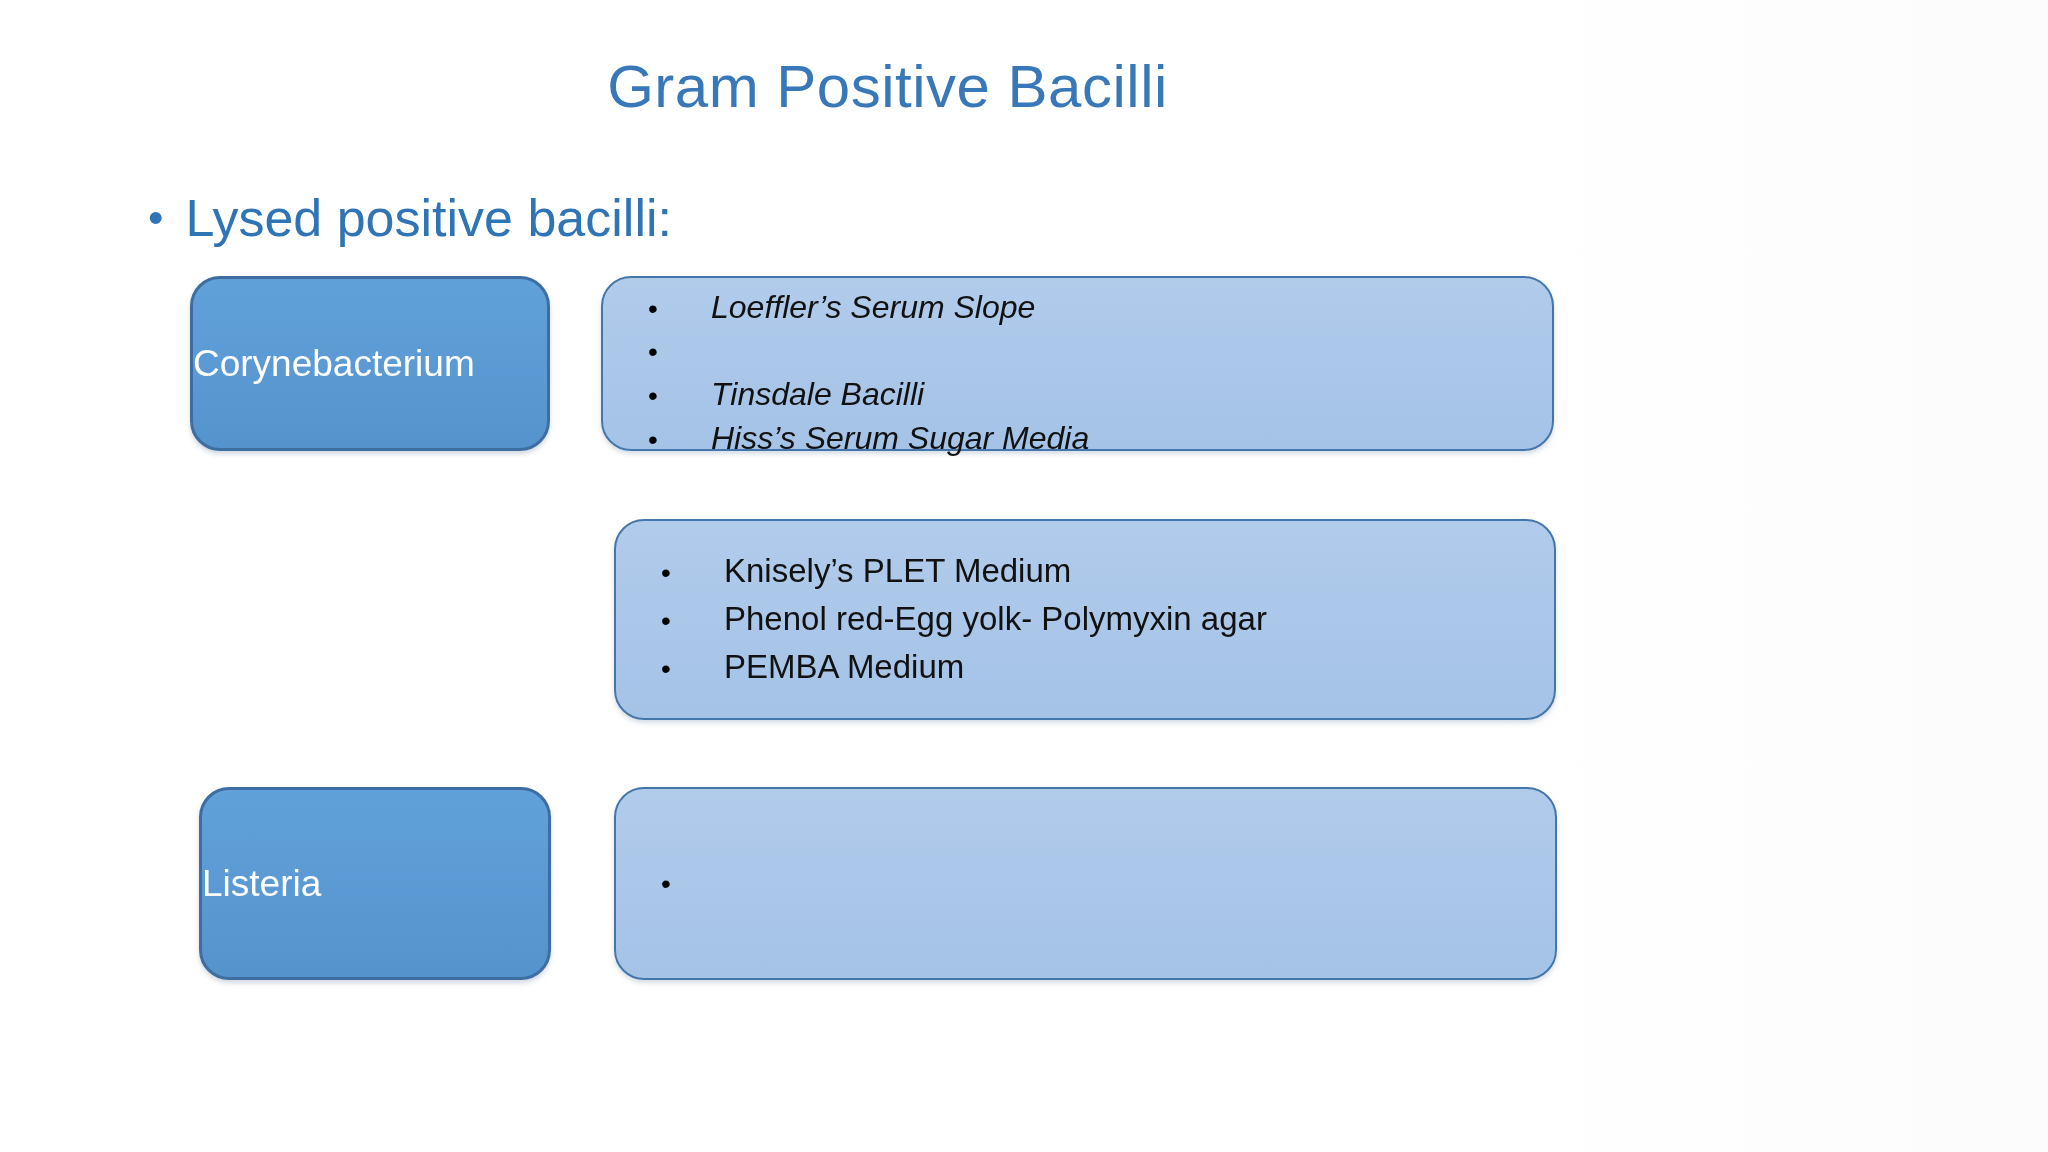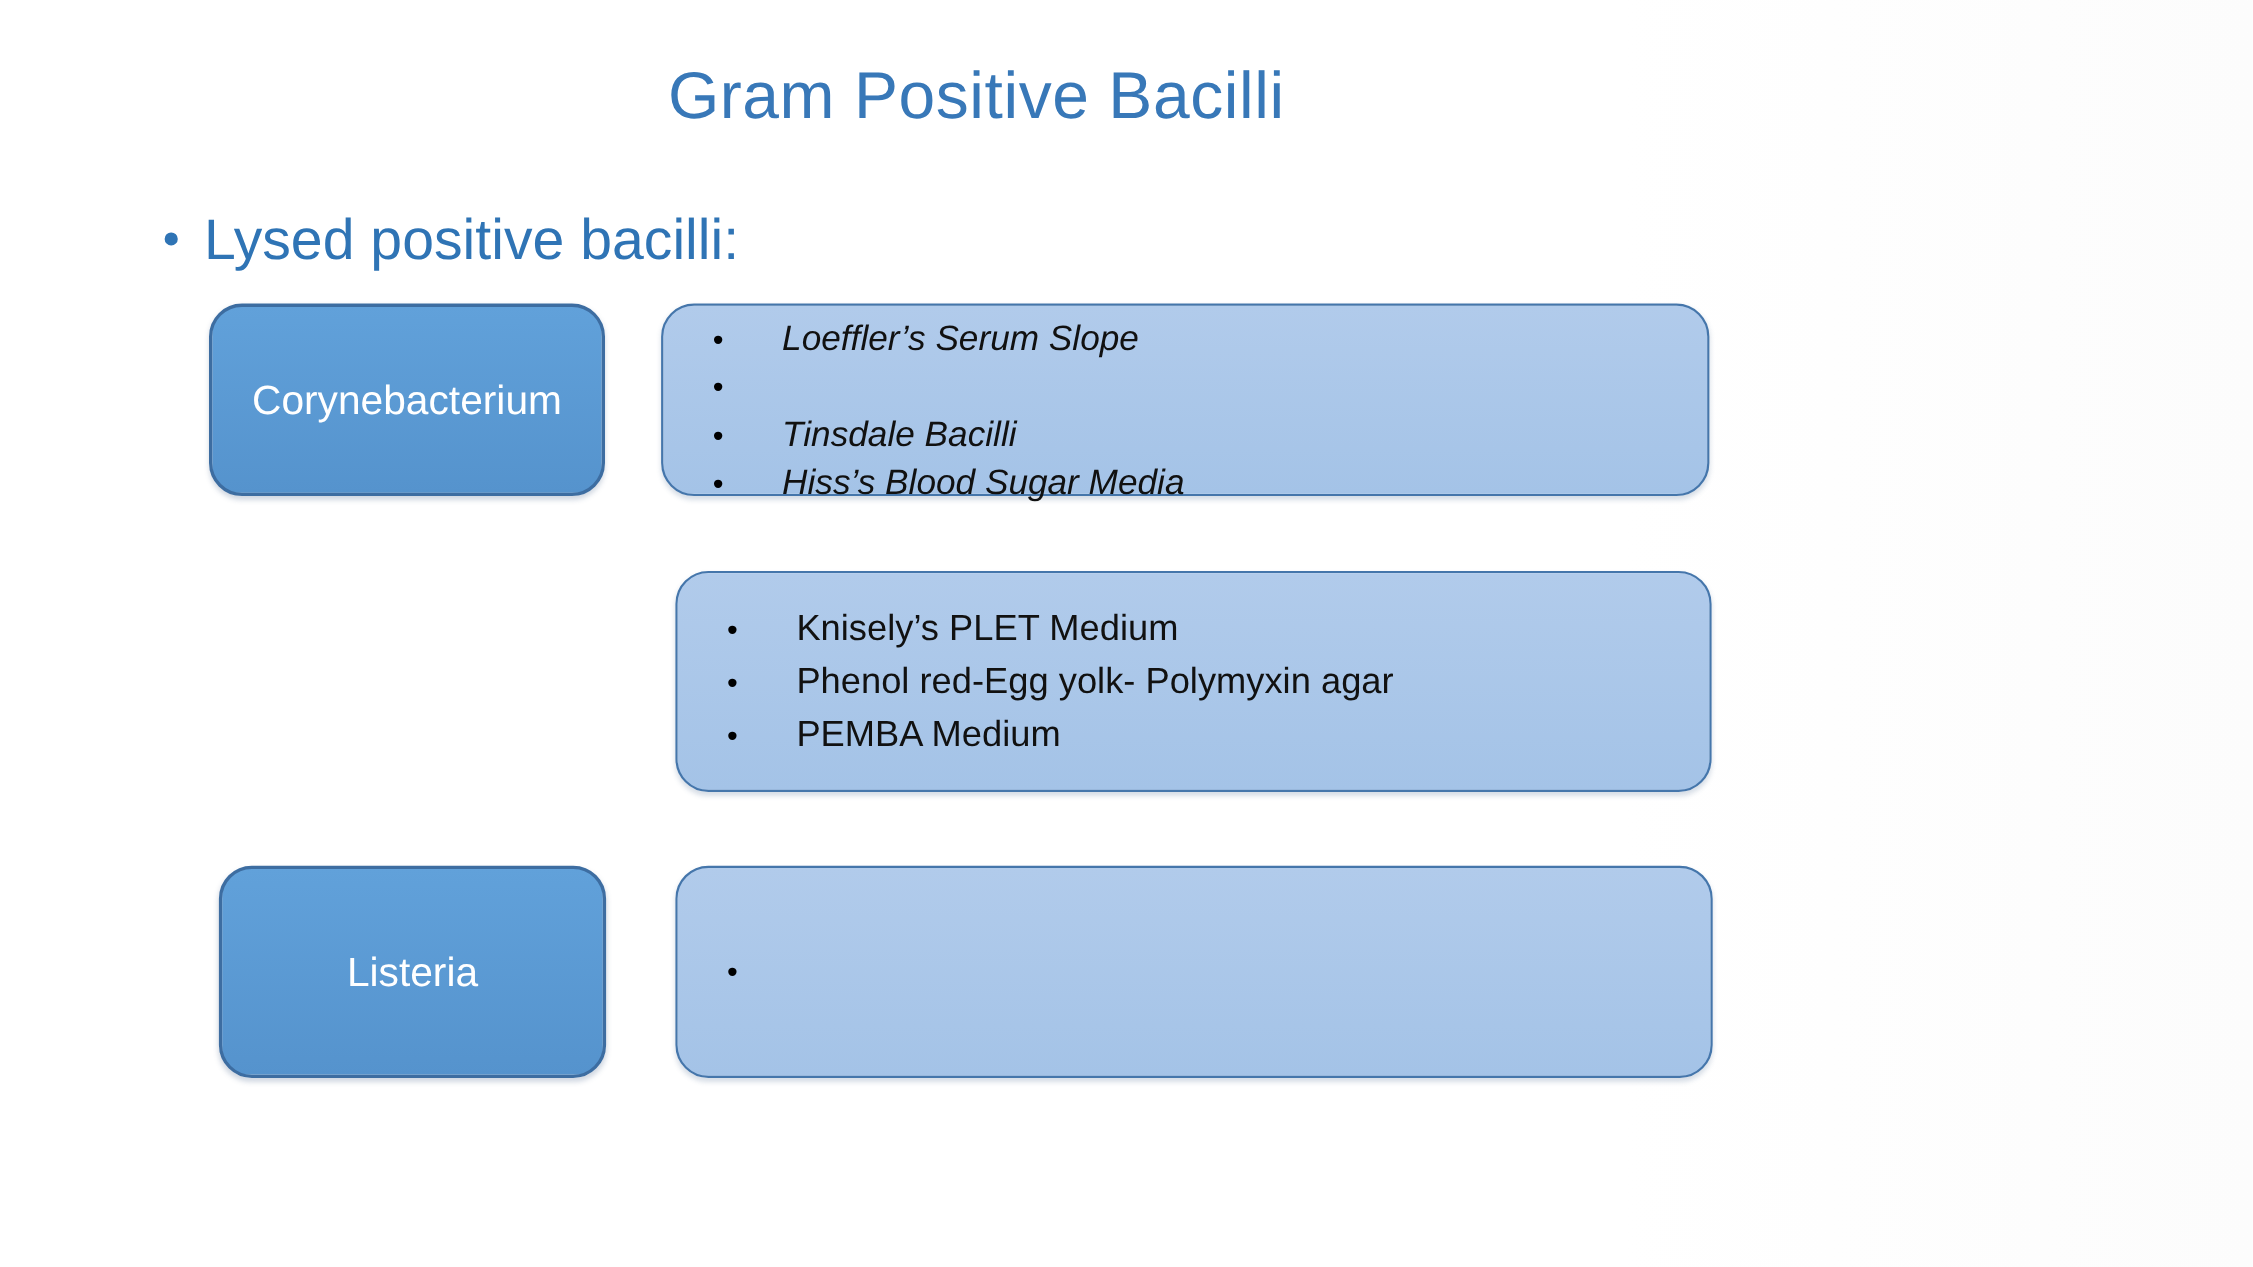--- a/index.html
+++ b/index.html
@@ -59,21 +59,20 @@
   .org-box {
     position: absolute;
     top: 0;
     height: 100%;
     box-sizing: border-box;
     background: linear-gradient(180deg, #61a1da 0%, #5593cd 100%);
     border: 3px solid #3d6da1;
     border-radius: 30px;
     display: flex;
     align-items: center;
-    justify-content: center;
     box-shadow: 0 3px 5px rgba(70, 100, 140, 0.25);
   }
   .r1 .org-box { left: 190px; width: 360px; }
   .r2 .org-box { left: 189px; width: 360px; }
   .r3 .org-box { left: 199px; width: 352px; }
 
   .org-label {
     color: #ffffff;
     font-size: 37px;
     font-weight: 400;
@@ -142,21 +141,21 @@
             </li>
             <li>
               <span class="li-bullet">•</span>
             </li>
             <li>
               <span class="li-bullet">•</span>
               <span class="li-text">Tinsdale Bacilli</span>
             </li>
             <li>
               <span class="li-bullet">•</span>
-              <span class="li-text">Hiss’s Blood Sugar Media</span>
+              <span class="li-text">Hiss’s Serum Sugar Media</span>
             </li>
           </ul>
     </div>
   </div>
 
   <div class="row r2">
     <div class="media-box">
       <ul class="media-list">
             <li>
               <span class="li-bullet">•</span>

